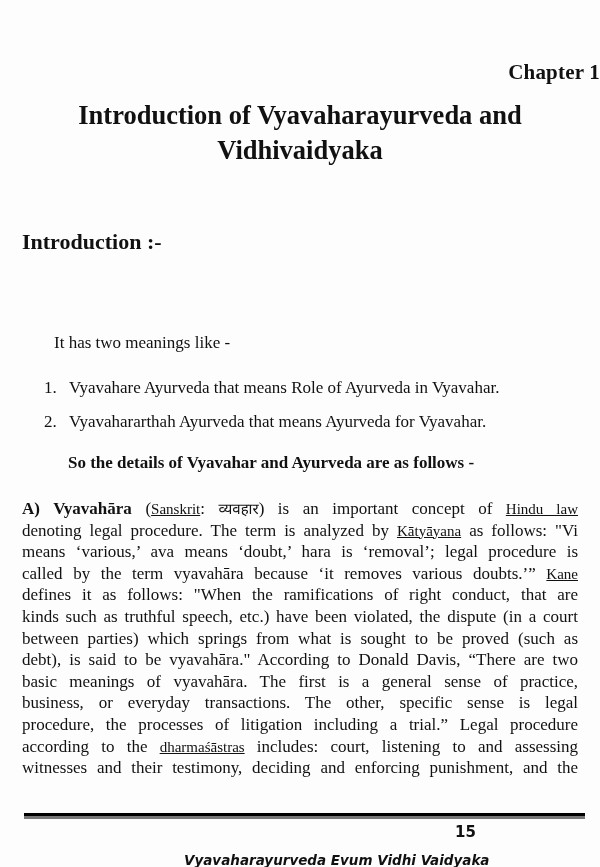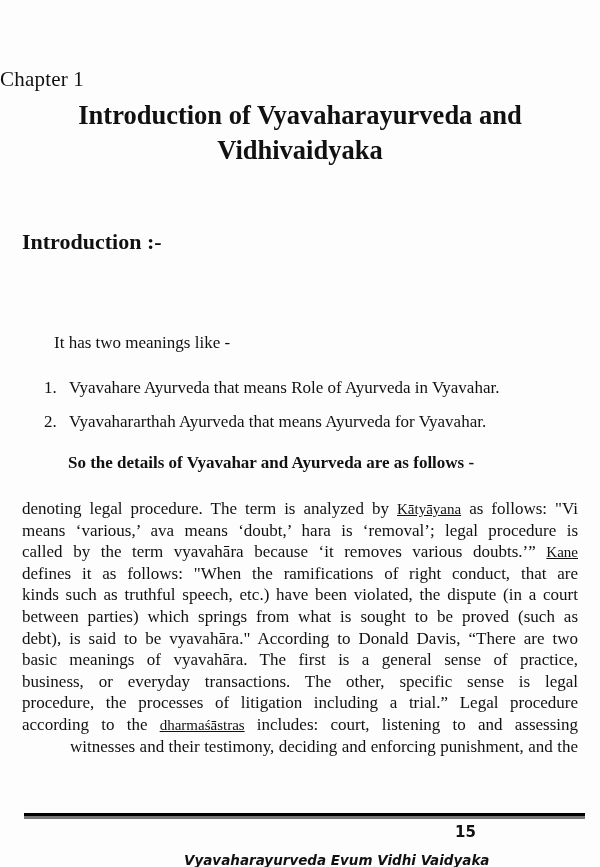--- a/index.html
+++ b/index.html
@@ -19,25 +19,24 @@
       position: absolute;
       left: 0; top: 0;
       width: 600px;
       height: 867px;
       background: #fdfdfd;
     }
     .chapter-label {
       position: absolute;
       top: 60px;
       left: 0; width: 600px;
-      text-align: left;
-      font-weight: normal;
+      text-align: right;
+      font-weight: bold;
       font-size: 21px;
       letter-spacing: 0.2px;
-      margin-top: 7px;
     }
     .chapter-title {
       position: absolute;
       top: 98px;
       left: 0; width: 600px;
       text-align: center;
       font-weight: bold;
       font-size: 26.5px;
       line-height: 35px;
     }
@@ -96,21 +95,20 @@
     .body-text .line {
       display: block;
       text-align: justify;
       text-align-last: justify;
       white-space: nowrap;
       height: 21.6px;
       overflow: visible;
     }
     .body-text .line.last {
       text-align-last: justify;
-      margin-left: 48px;
     }
     .u {
       text-decoration: underline;
       font-size: 15px;
     }
     .b { font-weight: bold; }
     .dev {
       font-family: "DejaVu Sans", sans-serif;
       font-size: 15px;
     }
@@ -174,20 +172,26 @@
     </li>
     <li class="li2">
       <span class="num">2.</span><span>Vyavahararthah Ayurveda that means Ayurveda for Vyavahar.</span>
     </li>
   </ol>
 
   <div class="bold-line">So the details of Vyavahar and Ayurveda are as follows -</div>
 
   <div class="body-text">
     <span class="line">
+      <span class="b">A) Vyavahāra</span>
+      <span>(</span><span class="u">Sanskrit</span><span>:</span>
+      <span class="dev">व्यवहार</span><span>) is an important concept of</span>
+      <span class="u">Hindu law</span>
+    </span>
+    <span class="line">
       <span>denoting legal procedure. The term is analyzed by</span>
       <span class="u">Kātyāyana</span>
       <span>as follows: "Vi</span>
     </span>
     <span class="line">means ‘various,’ ava means ‘doubt,’ hara is ‘removal’; legal procedure is</span>
     <span class="line">
       <span>called by the term vyavahāra because ‘it removes various doubts.’”</span>
       <span class="u">Kane</span>
     </span>
     <span class="line">defines it as follows: "When the ramifications of right conduct, that are</span>

